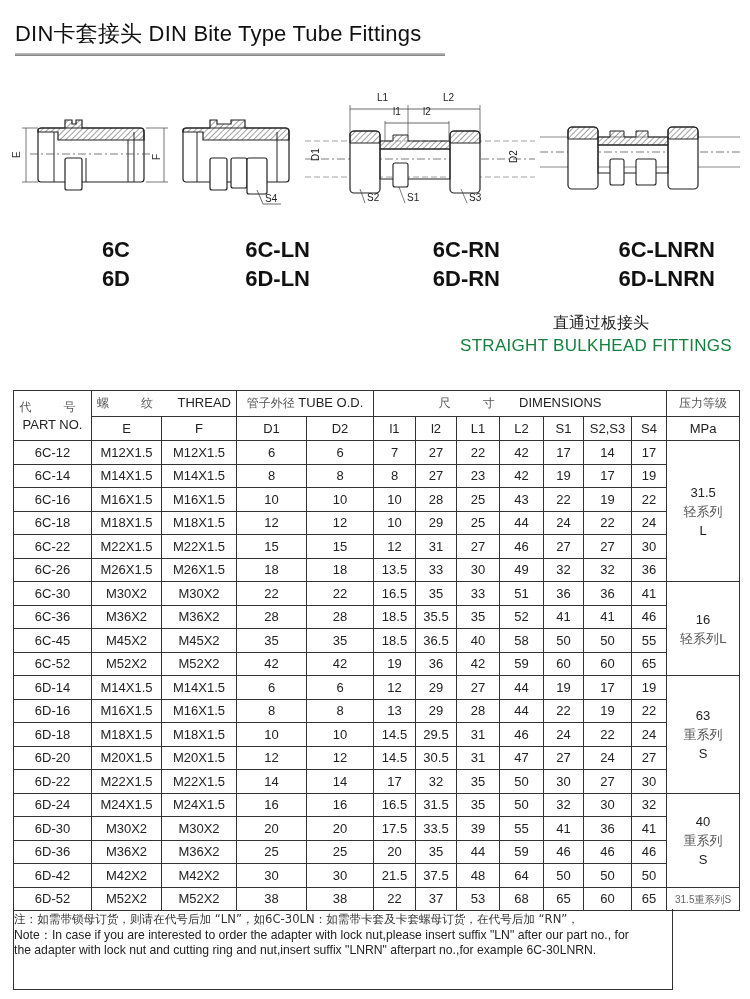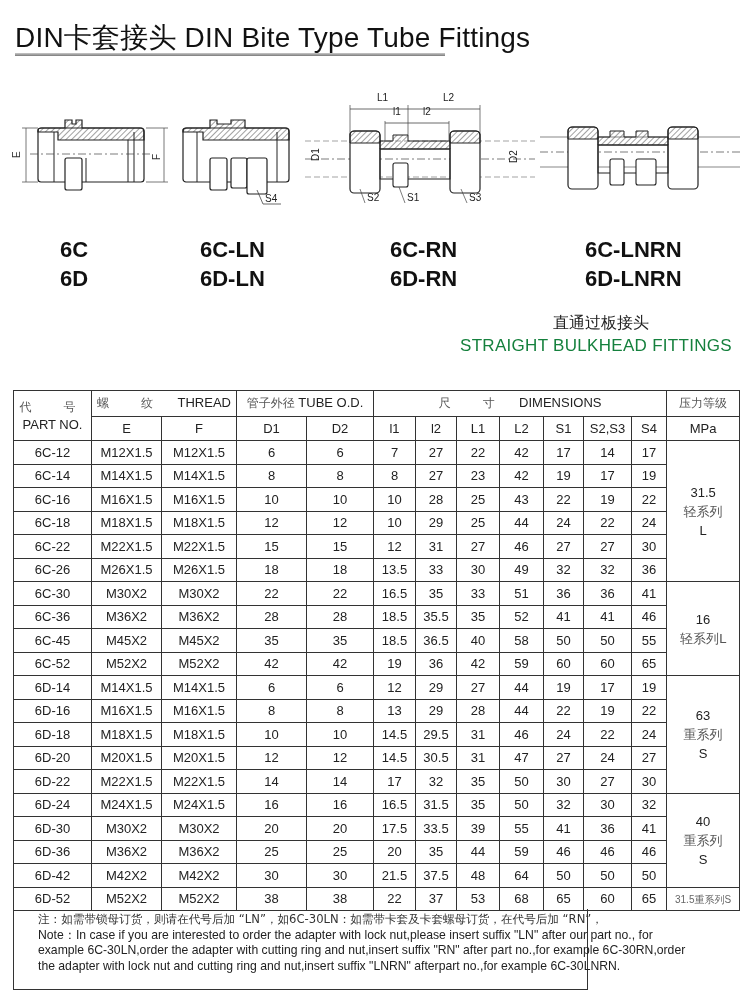--- a/index.html
+++ b/index.html
@@ -1,33 +1,33 @@
 <!DOCTYPE html>
 <html><head>
 <meta charset="utf-8">
 <style>
   * { box-sizing: border-box; margin: 0; padding: 0; }
   body { width: 750px; height: 999px; background: #ffffff; font-family: "Liberation Sans", sans-serif; color: #1a1a1a; position: relative; overflow: hidden; }
-  .title { position: absolute; left: 15px; top: 19px; font-size: 28px; letter-spacing: 0.2px; color: #111; white-space: nowrap; }
+  .title { position: absolute; left: 15px; top: 19px; font-size: 22px; letter-spacing: 0.2px; color: #111; white-space: nowrap; }
   .title-rule { position: absolute; left: 15px; top: 53px; width: 430px; height: 3px; background: linear-gradient(#c9c9c9, #7a7a7a); }
   .drawing { position: absolute; }
-  .model-label { position: absolute; font-weight: bold; font-size: 22px; line-height: 29px; text-align: left; color: #111; white-space: nowrap; }
+  .model-label { position: absolute; font-weight: bold; font-size: 22px; line-height: 29px; text-align: right; color: #111; white-space: nowrap; }
   .sub-cn { position: absolute; left: 546px; top: 313px; font-size: 16px; color: #222; margin-left: 7px; }
   .sub-en { position: absolute; left: 460px; top: 336px; font-size: 17px; color: #15803d; letter-spacing: 0.3px; }
 
   table.spec { position: absolute; left: 13px; top: 390px; width: 726px; border-collapse: collapse; table-layout: fixed; font-size: 13px; color: #222; }
   table.spec td, table.spec th { border: 1.5px solid #333; text-align: center; vertical-align: middle; font-weight: normal; padding: 0; white-space: nowrap; overflow: hidden; }
   table.spec tr.h1 td, table.spec tr.h1 th { height: 26px; margin-left: 45px; }
   table.spec tr.h2 td, table.spec tr.h2 th { height: 24px; }
   table.spec tr.dr td { height: 23.5px; }
   .cn { color: #555; font-family: "DejaVu Sans", sans-serif; font-size: 12px; }
   .cn-gap { letter-spacing: 10px; }
   .mpa-cell { line-height: 19px; }
   .mpa-small { font-size: 10px; color: #666; }
-  .notes { position: absolute; left: 13px; top: 909px; width: 575px; height: 81px; border: 1.5px solid #333; border-top: none; padding: 3px 24px; font-size: 12.2px; line-height: 15.6px; color: #222; }
+  .notes { position: absolute; left: 13px; top: 909px; width: 660px; height: 81px; border: 1.5px solid #333; border-top: none; padding: 3px 0; font-size: 12.2px; line-height: 15.6px; color: #222; }
   .notes .cn-line { font-family: "DejaVu Sans", sans-serif; font-size: 11.6px; color: #333; white-space: nowrap; }
   .notes .en-line { white-space: nowrap; }
 </style>
 </head>
 <body>
 
 <div class="title">DIN卡套接头  DIN Bite Type Tube Fittings</div>
 <div class="title-rule"></div>
 
 <svg class="drawing" style="left:10px;top:110px" width="160" height="100" viewBox="0 0 160 100">
@@ -481,15 +481,14 @@
         <td>60</td>
         <td>65</td>
         <td rowspan="1" class="mpa-cell"><span class="mpa-small">31.5重系列S</span></td>
       </tr>
     </tbody>
 </table>
 
 <div class="notes">
   <div class="cn-line">注：如需带锁母订货，则请在代号后加 “LN”，如6C-30LN：如需带卡套及卡套螺母订货，在代号后加 “RN”，</div>
   <div class="en-line">Note：In case if you are interested to order the adapter with lock nut,please insert suffix "LN" after our part no.,  for</div>
-  <div class="en-line">example 6C-30LN,order the adapter with cutting ring and nut,insert suffix "RN" after part no.,for  example 6C-30RN,order</div>
   <div class="en-line">the adapter with lock nut and cutting ring and nut,insert suffix "LNRN" afterpart no.,for  example 6C-30LNRN.</div>
 </div>
 
 </body></html>

